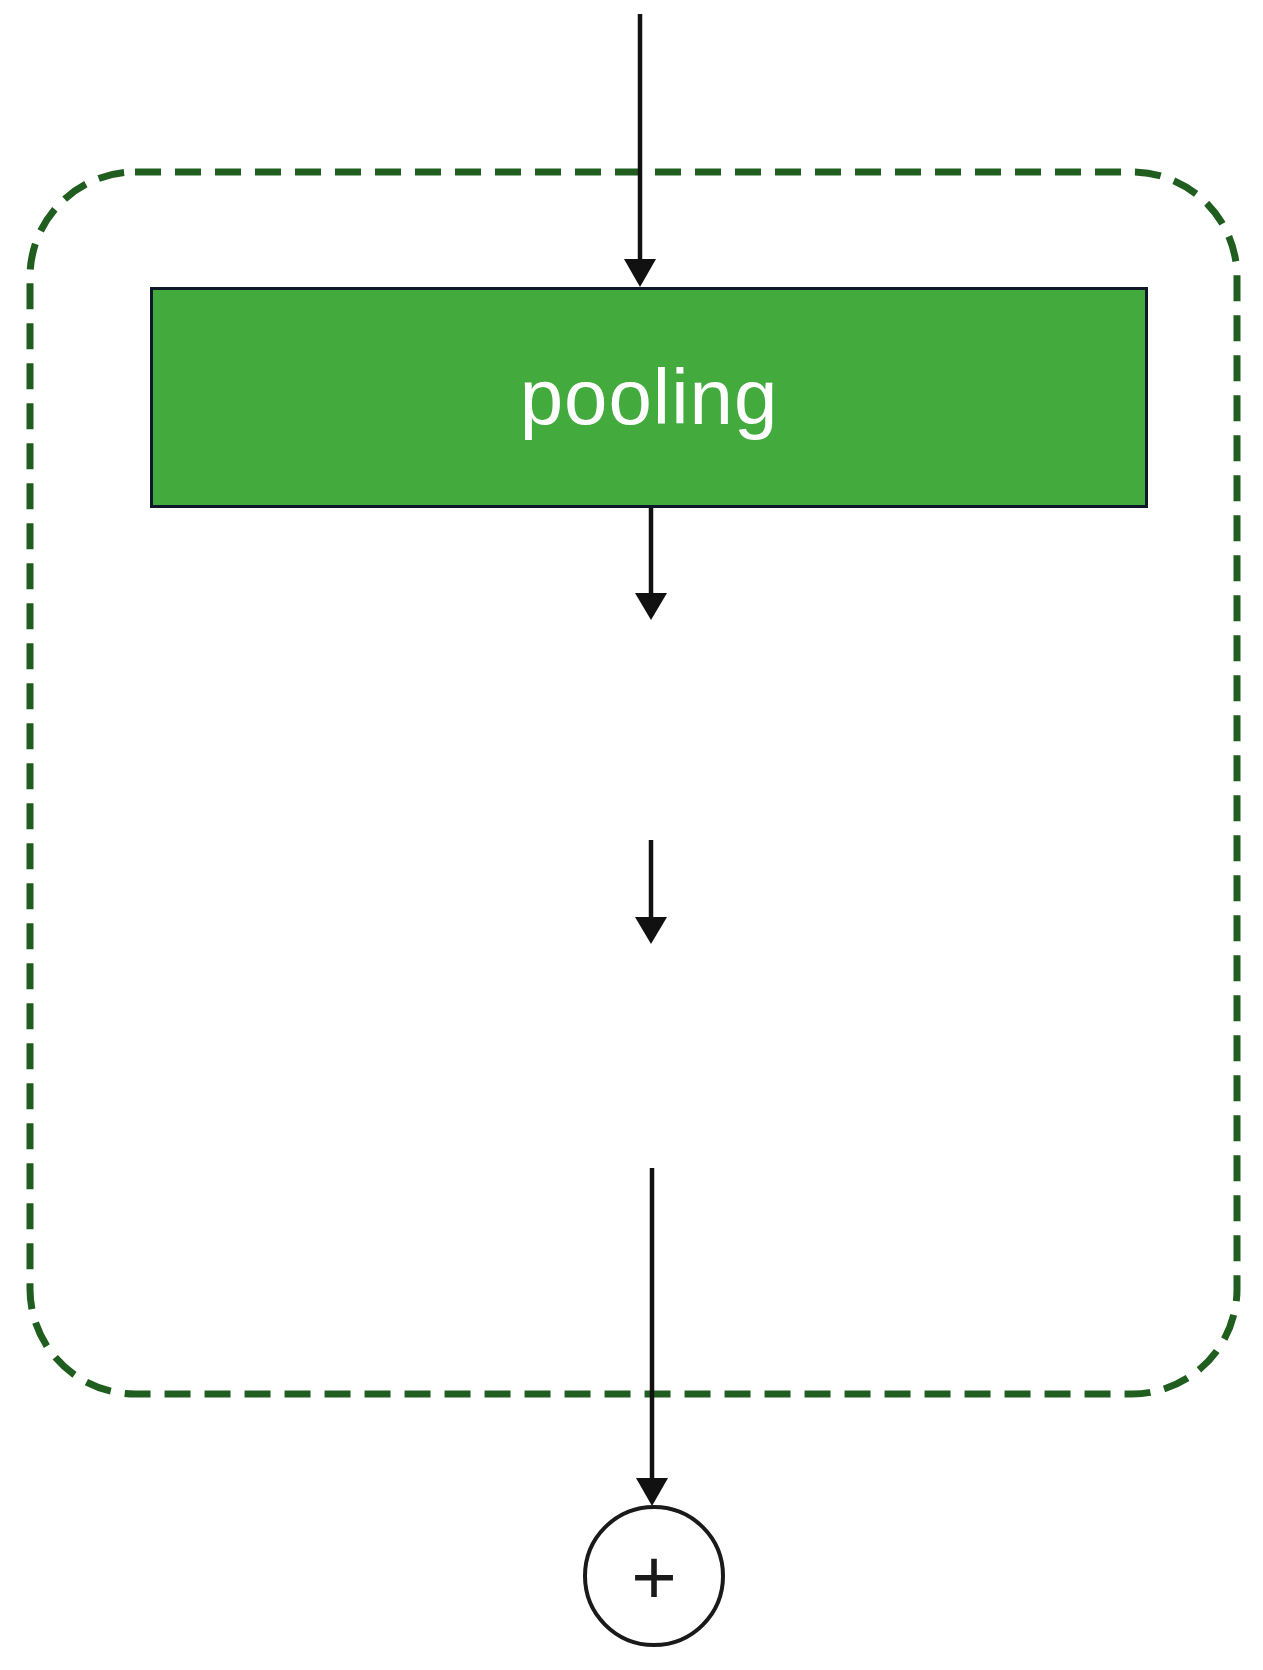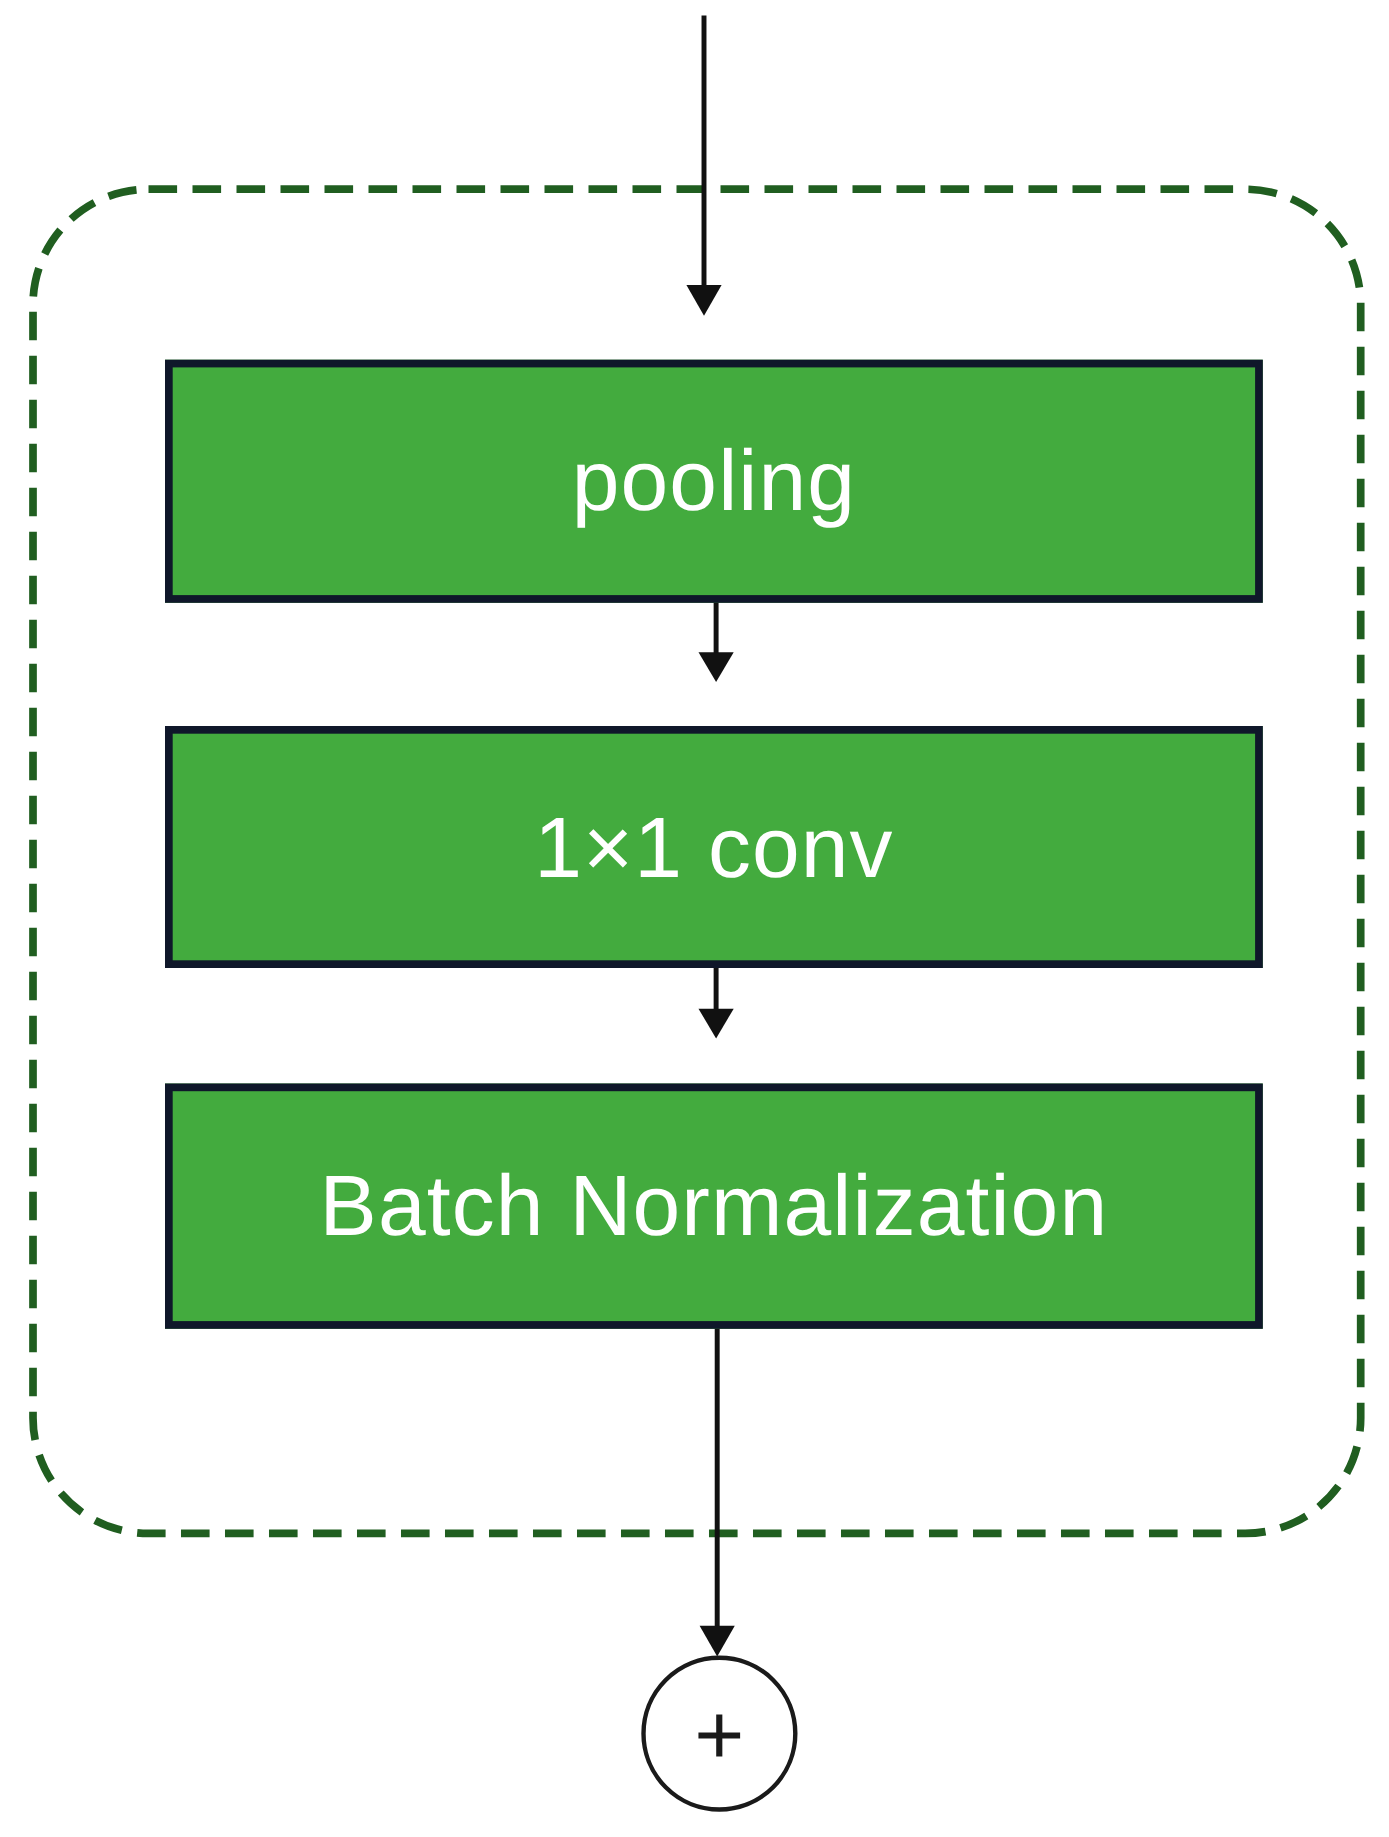--- a/index.html
+++ b/index.html
@@ -21,29 +21,28 @@
     top: 0;
     width: 1263px;
     height: 1670px;
   }
   .block {
     position: absolute;
     left: 150px;
     width: 998px;
     box-sizing: border-box;
     background: #43ab3e;
-    border: 7px solid #0f172a;
+    border: 3px solid #0f172a;
     display: flex;
     align-items: center;
     justify-content: center;
     color: #ffffff;
     font-size: 78px;
     font-weight: 400;
     letter-spacing: 1px;
-    margin-top: 40px;
   }
   .block-pooling { top: 287px; height: 221px; }
   .block-conv    { top: 620px; height: 220px; }
   .block-bn      { top: 945px; height: 223px; }
   .relu-label {
     position: absolute;
     left: 665px;
     top: 1272px;
     width: 300px;
     text-align: center;
@@ -87,24 +86,18 @@
     <line x1="652" y1="1168" x2="652" y2="1480" stroke="#111111" stroke-width="4.5"></line>
     <polygon points="636,1478 668,1478 652,1506" fill="#111111"></polygon>
 
     <circle cx="654" cy="1576" r="69" fill="#ffffff" stroke="#1a1a1a" stroke-width="4"></circle>
   </svg>
 
   <div class="block block-pooling">
     <span>pooling</span>
   </div>
 
-  <div class="block block-conv">
-    <span>1×1 conv</span>
-  </div>
 
-  <div class="block block-bn">
-    <span>Batch Normalization</span>
-  </div>
 
 
   <div class="plus-sign">+</div>
 
 </div>
 
 </body></html>

